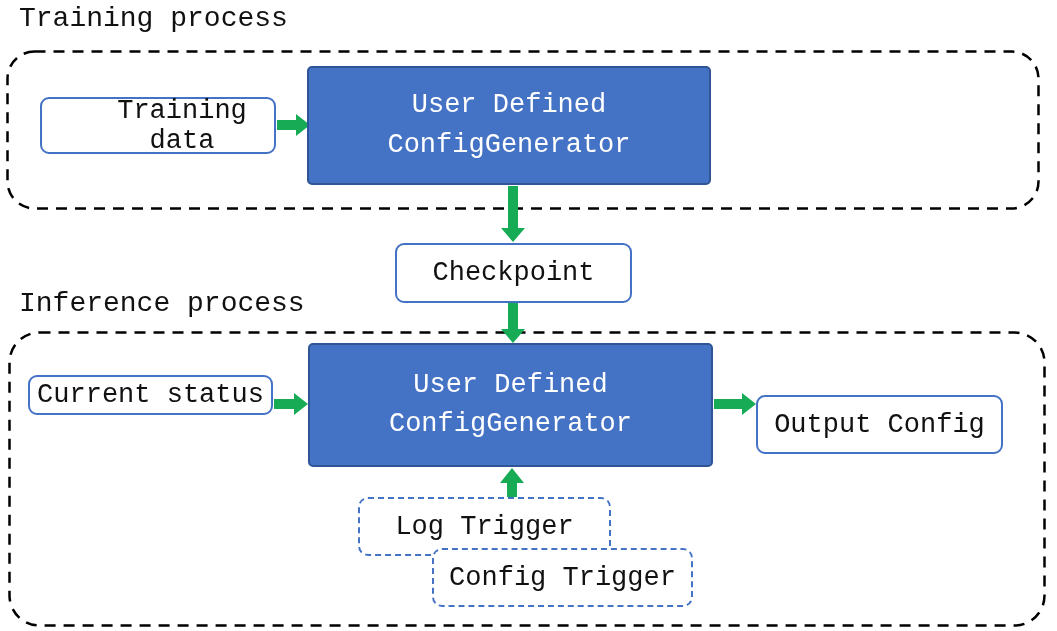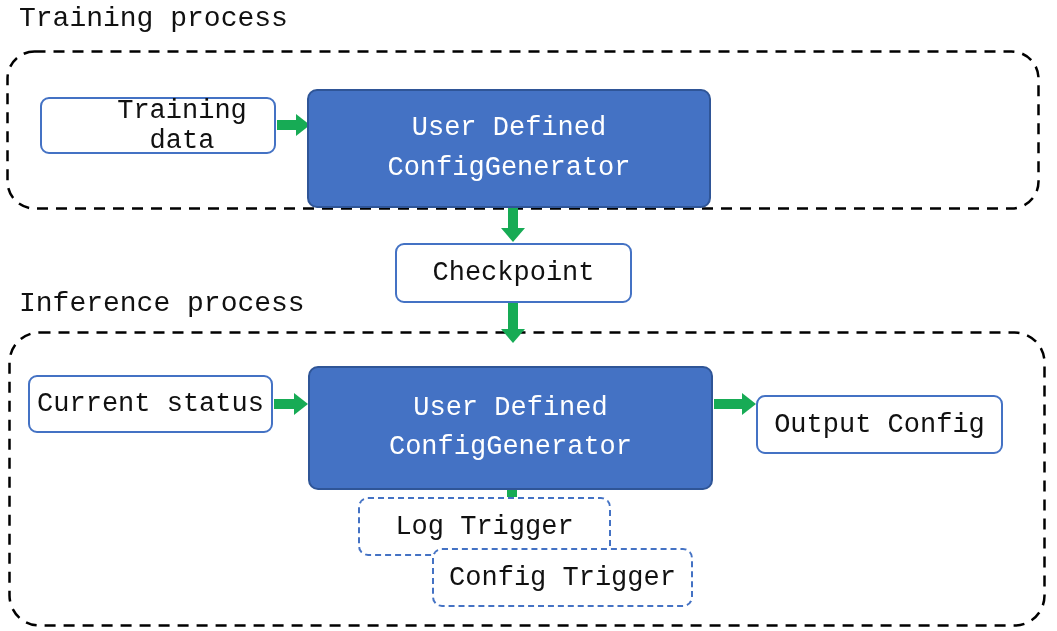--- a/index.html
+++ b/index.html
@@ -36,44 +36,43 @@
     box-sizing: border-box;
     background: #ffffff;
   }
   .node.solid-border {
     border: 2px solid var(--accent-blue, #4472C4);
     border-radius: 9px;
   }
   .node.blue-fill {
     background: var(--accent-blue, #4472C4);
     border: 2px solid var(--accent-blue-dark, #2F5597);
-    border-radius: 10px;
+    border-radius: 5px;
     color: var(--text-light, #ffffff);
     white-space: pre-line;
     line-height: 1.45;
-    margin-top: 23px;
   }
   .node.dashed-border {
     border: 2px dashed var(--accent-blue, #4472C4);
     border-radius: 10px;
   }
   .arrow { fill: var(--arrow-green, #17AB55); }
   .container-rect {
     fill: none;
     stroke: var(--container-dash, #000000);
     stroke-width: 2.5;
     stroke-dasharray: 11 8;
   }
   
   #training-label   { left: 19px;  top: 3px; }
   #inference-label  { left: 19px;  top: 288px; }
   #training-data    { left: 40px;  top: 97px;  width: 236px; height: 57px; padding-left: 48px; }
   #config-gen-train { left: 307px; top: 66px;  width: 404px; height: 119px; }
   #checkpoint       { left: 395px; top: 243px; width: 237px; height: 60px; }
-  #current-status   { left: 28px;  top: 375px; width: 245px; height: 58px; }
+  #current-status   { left: 28px;  top: 375px; width: 245px; height: 40px; }
   #config-gen-infer { left: 308px; top: 343px; width: 405px; height: 124px; }
   #output-config    { left: 756px; top: 374px; width: 247px; height: 59px; margin-top: 21px; }
   #log-trigger      { left: 358px; top: 497px; width: 253px; height: 59px; z-index: 3; }
   #clock-trigger    { left: 432px; top: 548px; width: 261px; height: 59px; z-index: 4; }
 </style>
 </head>
 <body>
 
 <div class="canvas">
 

